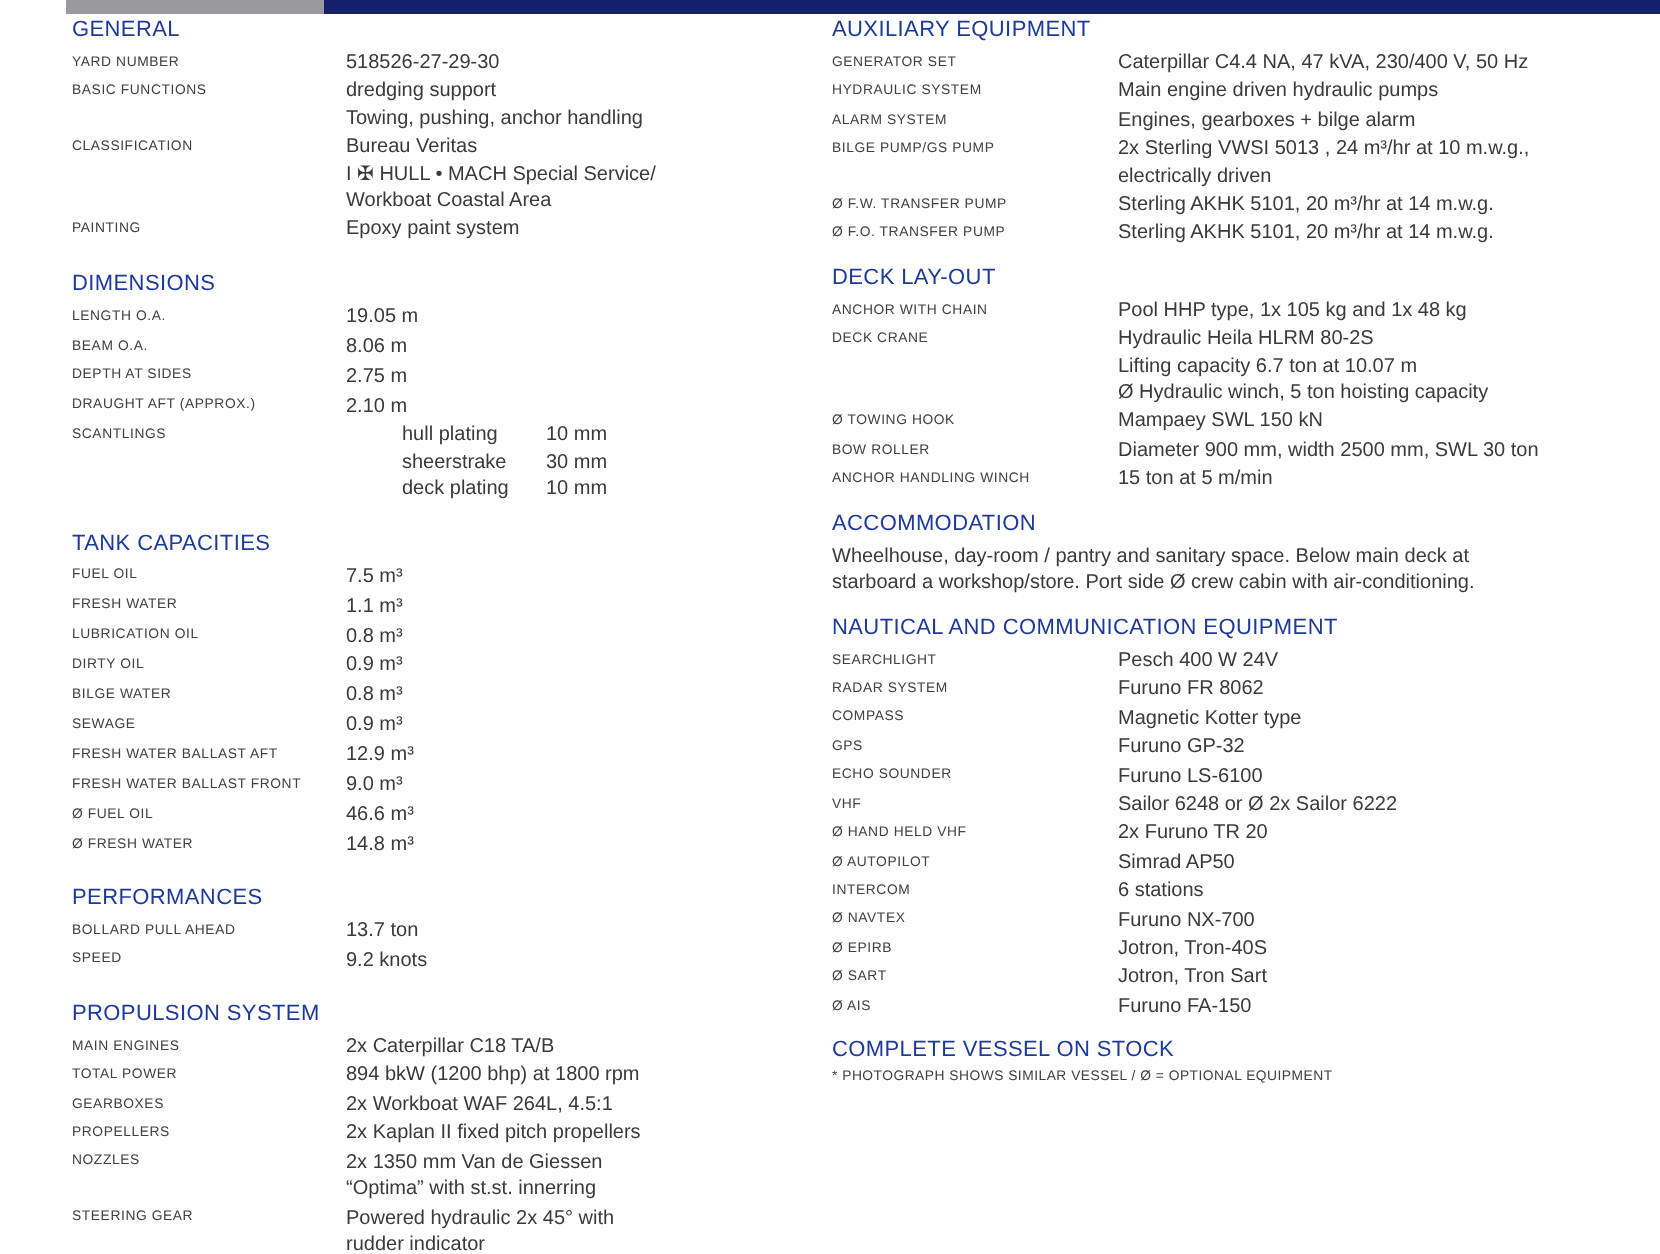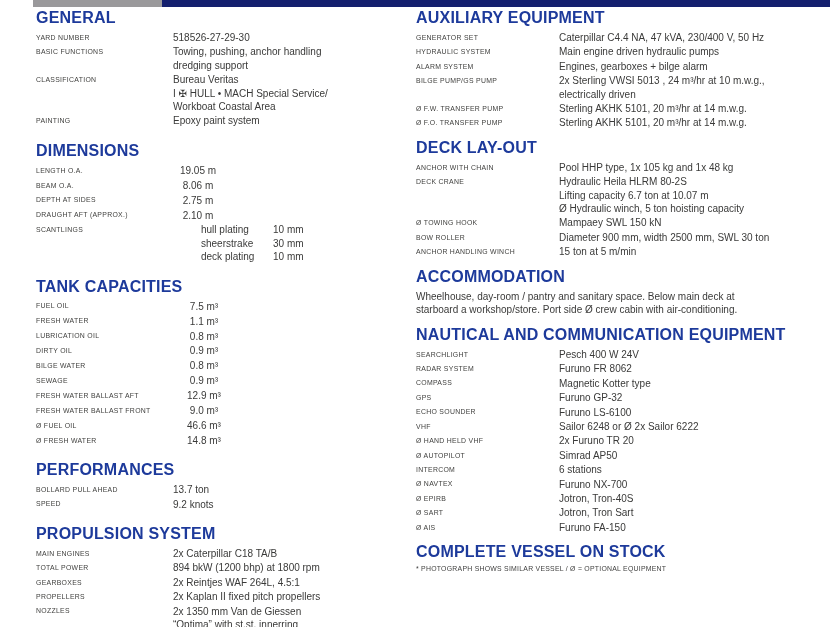--- a/index.html
+++ b/index.html
@@ -14,36 +14,36 @@
 
   .col{position:absolute;top:9px;}
   .col-left{left:36px;width:352px;}
   .col-right{left:416px;width:424px;}
 
   .section{margin-bottom:14px;}
   .col-right .section{margin-bottom:9px;}
   .section.extra-gap{}
 
   .section-title{
-    margin:0 0 4px 0;font-size:16px;font-weight:bold;letter-spacing:.2px;
+    margin:0 0 4px 0;font-size:11px;font-weight:normal;letter-spacing:.2px;
     color:var(--heading-blue,#1d3a9b);
   }
 
   .spec-row{display:flex;align-items:flex-start;margin-bottom:1px;}
   .sec-dimensions .spec-row,.sec-tank-capacities .spec-row{margin-bottom:1.5px;}
 
   .spec-label{
     width:137px;flex:none;font-size:6.9px;letter-spacing:.3px;line-height:8.8px;
     color:#41413f;padding-top:2.8px;
   }
   .col-right .spec-label{width:143px;}
 
   .spec-value{flex:1;font-size:10px;line-height:13.4px;color:#3a3a39;}
   .value-line{white-space:nowrap;}
-  .value-line.num{text-align:center;white-space:nowrap;}
+  .value-line.num{text-align:left;white-space:nowrap;}
   .sec-dimensions .value-line.num{width:50px;}
   .sec-tank-capacities .value-line.num{width:62px;}
 
   .pair-name{display:inline-block;width:72px;margin-left:28px;}
 
   .paragraph-line{font-size:10px;line-height:13.6px;color:#3a3a39;white-space:nowrap;}
 
   .footnote{font-size:6.9px;letter-spacing:.25px;color:#3f3f3e;margin-top:4px;}
 </style>
 </head>
@@ -59,22 +59,22 @@
       <h2 class="section-title">GENERAL</h2>
       <div class="spec-row">
         <div class="spec-label">YARD NUMBER</div>
         <div class="spec-value">
           <div class="value-line">518526-27-29-30</div>
         </div>
       </div>
       <div class="spec-row">
         <div class="spec-label">BASIC FUNCTIONS</div>
         <div class="spec-value">
+          <div class="value-line">dredging support</div>
           <div class="value-line">Towing, pushing, anchor handling</div>
-          <div class="value-line">dredging support</div>
         </div>
       </div>
       <div class="spec-row">
         <div class="spec-label">CLASSIFICATION</div>
         <div class="spec-value">
           <div class="value-line">Bureau Veritas</div>
           <div class="value-line">I ✠ HULL • MACH Special Service/</div>
           <div class="value-line">Workboat Coastal Area</div>
         </div>
       </div>
@@ -208,21 +208,21 @@
       </div>
       <div class="spec-row">
         <div class="spec-label">TOTAL POWER</div>
         <div class="spec-value">
           <div class="value-line">894 bkW (1200 bhp) at 1800 rpm</div>
         </div>
       </div>
       <div class="spec-row">
         <div class="spec-label">GEARBOXES</div>
         <div class="spec-value">
-          <div class="value-line">2x Reintjes WAF 264L, 4.5:1</div>
+          <div class="value-line">2x Workboat WAF 264L, 4.5:1</div>
         </div>
       </div>
       <div class="spec-row">
         <div class="spec-label">PROPELLERS</div>
         <div class="spec-value">
           <div class="value-line">2x Kaplan II fixed pitch propellers</div>
         </div>
       </div>
       <div class="spec-row">
         <div class="spec-label">NOZZLES</div>

